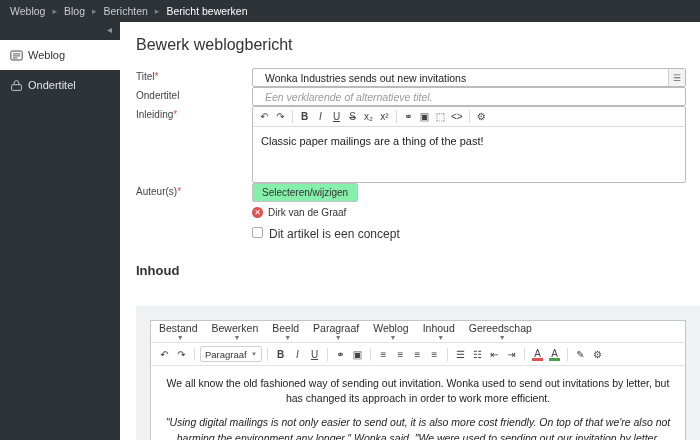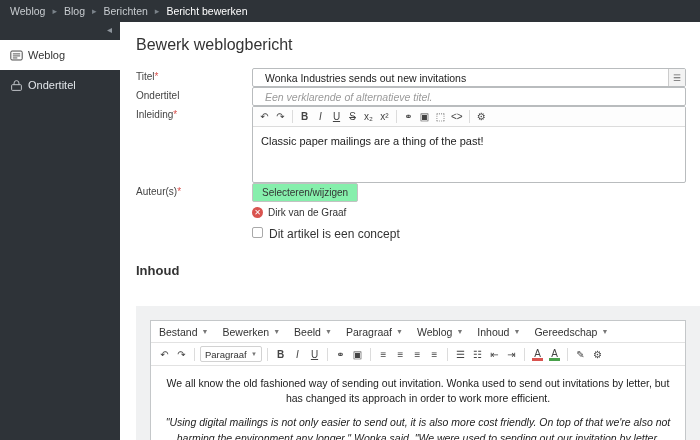--- a/index.html
+++ b/index.html
@@ -226,20 +226,21 @@
     padding: 0 8px;
     border-bottom: 1px solid #e2e2e2;
     font-size: 10.5px;
     color: #333;
     background: #fff;
   }
   .menu-item {
     margin-right: 14px;
     display: inline-flex;
     align-items: center;
+    flex-direction: column;
   }
   .menu-item .caret {
     font-size: 7px;
     margin-left: 4px;
     color: #777;
   }
   .big-toolbar {
     height: 23px;
     display: flex;
     align-items: center;

